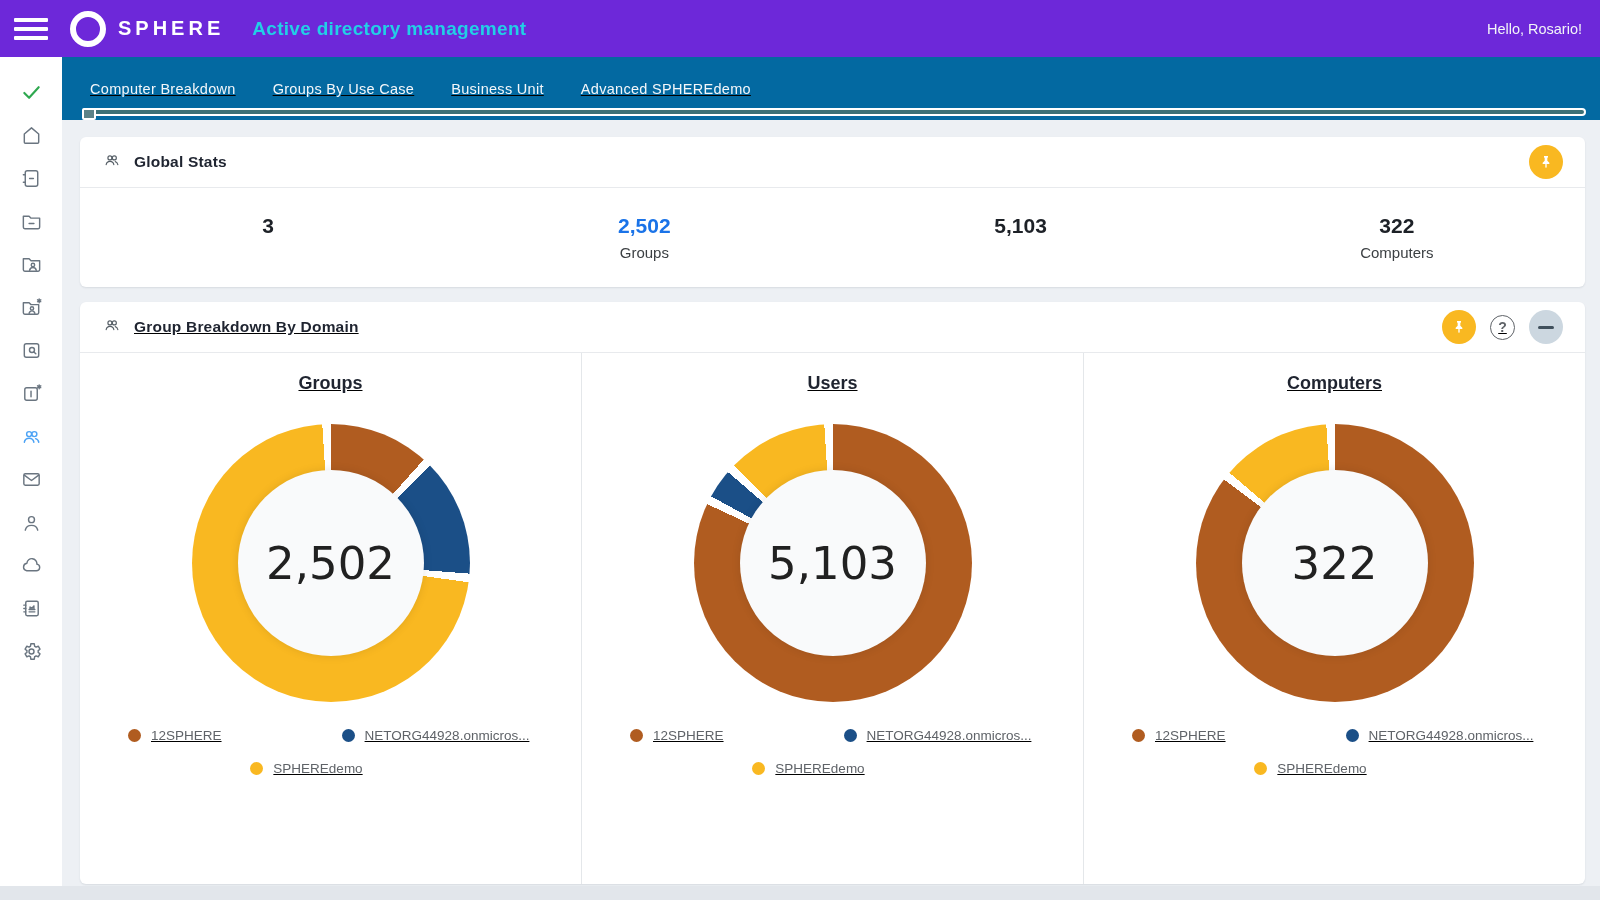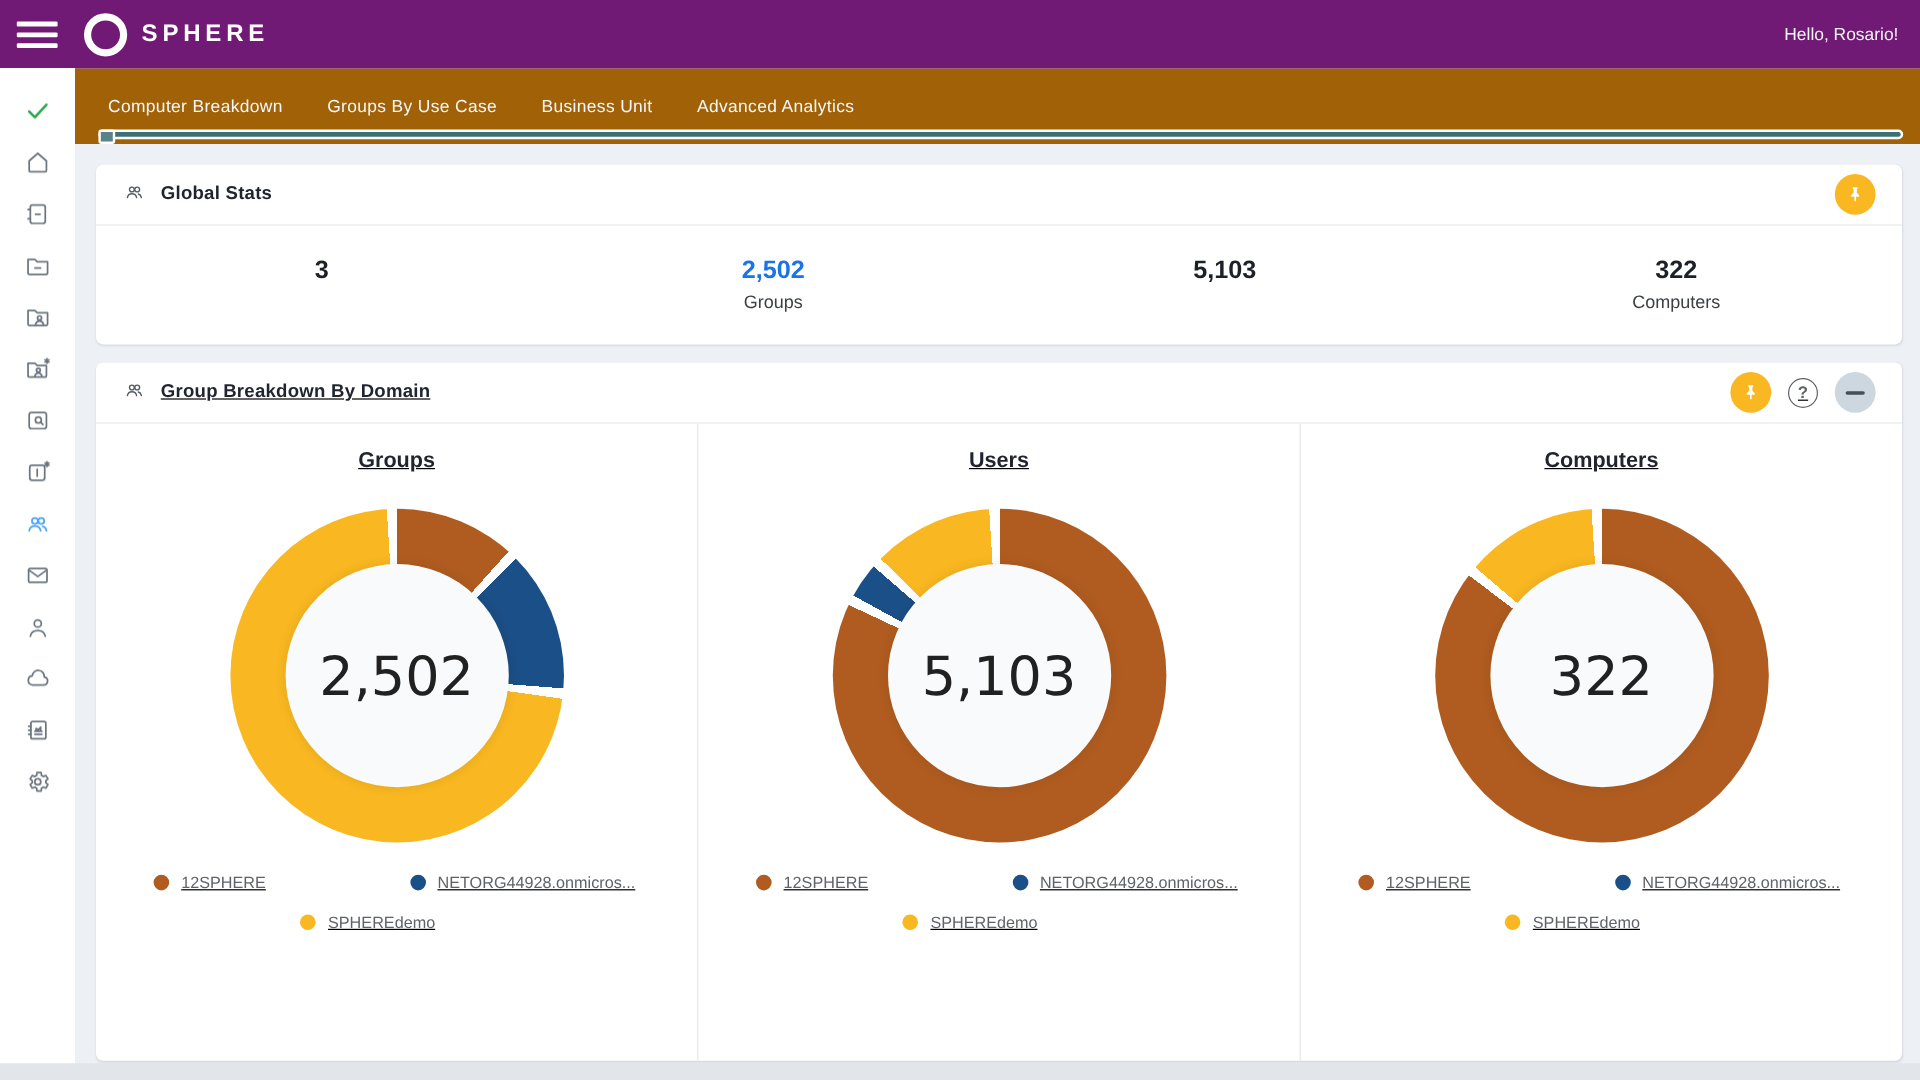--- a/index.html
+++ b/index.html
@@ -1,21 +1,21 @@
 <!DOCTYPE html>
 <html><head>
 <meta charset="utf-8">
 <style>
   * { margin:0; padding:0; box-sizing:border-box; }
   html,body { width:1600px; height:900px; overflow:hidden;
     font-family:"Liberation Sans", sans-serif; background:#edf0f4; }
 
   
   .topbar { position:fixed; top:0; left:0; width:1600px; height:57px;
-    background:#701a75; display:flex; align-items:center; z-index:30; }
+    background:#6d28d9; display:flex; align-items:center; z-index:30; }
   .hamburger { width:34px; height:22px; margin-left:14px; display:flex;
     flex-direction:column; justify-content:space-between; cursor:pointer; }
   .hamburger span { height:4px; background:#fff; border-radius:1px; }
   .logo-ring { width:36px; height:36px; border:6px solid #fff; border-radius:50%;
     margin-left:22px; }
   .brand { color:#fff; font-size:20px; font-weight:700; letter-spacing:4px; margin-left:12px; }
   .page-title { color:#22cfe6; font-size:19px; font-weight:700; margin-left:28px; letter-spacing:.3px; }
   .greeting { margin-left:auto; margin-right:18px; color:#f2f5f8; font-size:14.5px; font-weight:400; }
 
   
@@ -24,21 +24,21 @@
     align-items:center; padding-top:14px; }
   .side-icon { width:42px; height:43px; display:flex; align-items:center;
     justify-content:center; cursor:pointer; }
   .side-icon svg { width:23px; height:23px; stroke:#6a7580; fill:none;
     stroke-width:1.5; stroke-linecap:round; stroke-linejoin:round; }
   .side-icon.green svg { stroke:#2ea84f; stroke-width:2.2; }
   .side-icon.blue svg { stroke:#4da3f5; }
 
   
   .tabbar { position:fixed; top:57px; left:62px; width:1538px; height:63px;
-    background:#a16207; z-index:10; }
+    background:#0369a1; z-index:10;text-decoration:underline; }
   .tabs { display:flex; gap:37px; padding:24px 0 0 28px; }
   .tab { color:#f4f7fa; font-size:14.5px; letter-spacing:.3px; cursor:pointer; white-space:nowrap; }
   .scroll-pill { position:absolute; left:20px; right:14px; bottom:4px; height:8px;
     border:2px solid #ffffff; border-radius:5px; background:#3c7076; cursor:pointer; }
   .scroll-pill::before { content:""; position:absolute; left:-2px; top:-2px; width:10px; height:8px;
     border:2px solid #fff; background:#5b8288; border-radius:2px; }
 
   
   .main { position:absolute; top:120px; left:62px; width:1538px; padding:17px 15px 0 18px; }
   .card { background:#fff; border-radius:6px; box-shadow:0 1px 2px rgba(20,40,60,.10); }
@@ -91,20 +91,21 @@
 <body>
 
 <header class="topbar">
   <div class="hamburger">
     <span></span>
       <span></span>
       <span></span>
   </div>
   <div class="logo-ring"></div>
   <span class="brand">SPHERE</span>
+  <span class="page-title">Active directory management</span>
   <span class="greeting">Hello, Rosario!</span>
 </header>
 
 <aside class="sidebar">
   <div class="side-icon green">
     <svg viewBox="0 0 24 24">
         <path d="M4.5 12.5l5 5 10-11"></path>
       </svg>
   </div>
   <div class="side-icon">
@@ -190,21 +191,21 @@
         <path d="M19 12c0-.3 0-.6-.05-.9l1.9-1.5-1.8-3.1-2.3.9a7 7 0 0 0-1.5-.9L14.9 4h-3.6l-.35 2.5a7 7 0 0 0-1.5.9l-2.3-.9-1.8 3.1 1.9 1.5a6.6 6.6 0 0 0 0 1.8l-1.9 1.5 1.8 3.1 2.3-.9c.47.38.97.68 1.5.9l.35 2.5h3.6l.35-2.5a7 7 0 0 0 1.5-.9l2.3.9 1.8-3.1-1.9-1.5c.05-.3.05-.6.05-.9z"></path>
       </svg>
   </div>
 </aside>
 
 <div class="tabbar">
   <nav class="tabs" id="tabs">
       <div class="tab">Computer Breakdown</div>
       <div class="tab">Groups By Use Case</div>
       <div class="tab">Business Unit</div>
-      <div class="tab">Advanced Analytics</div>
+      <div class="tab">Advanced SPHEREdemo</div>
     </nav>
   <div class="scroll-pill"></div>
 </div>
 
 <main class="main">
 
   <section class="card">
     <div class="card-header">
       <span class="hdr-icon">
         <svg viewBox="0 0 24 24">

